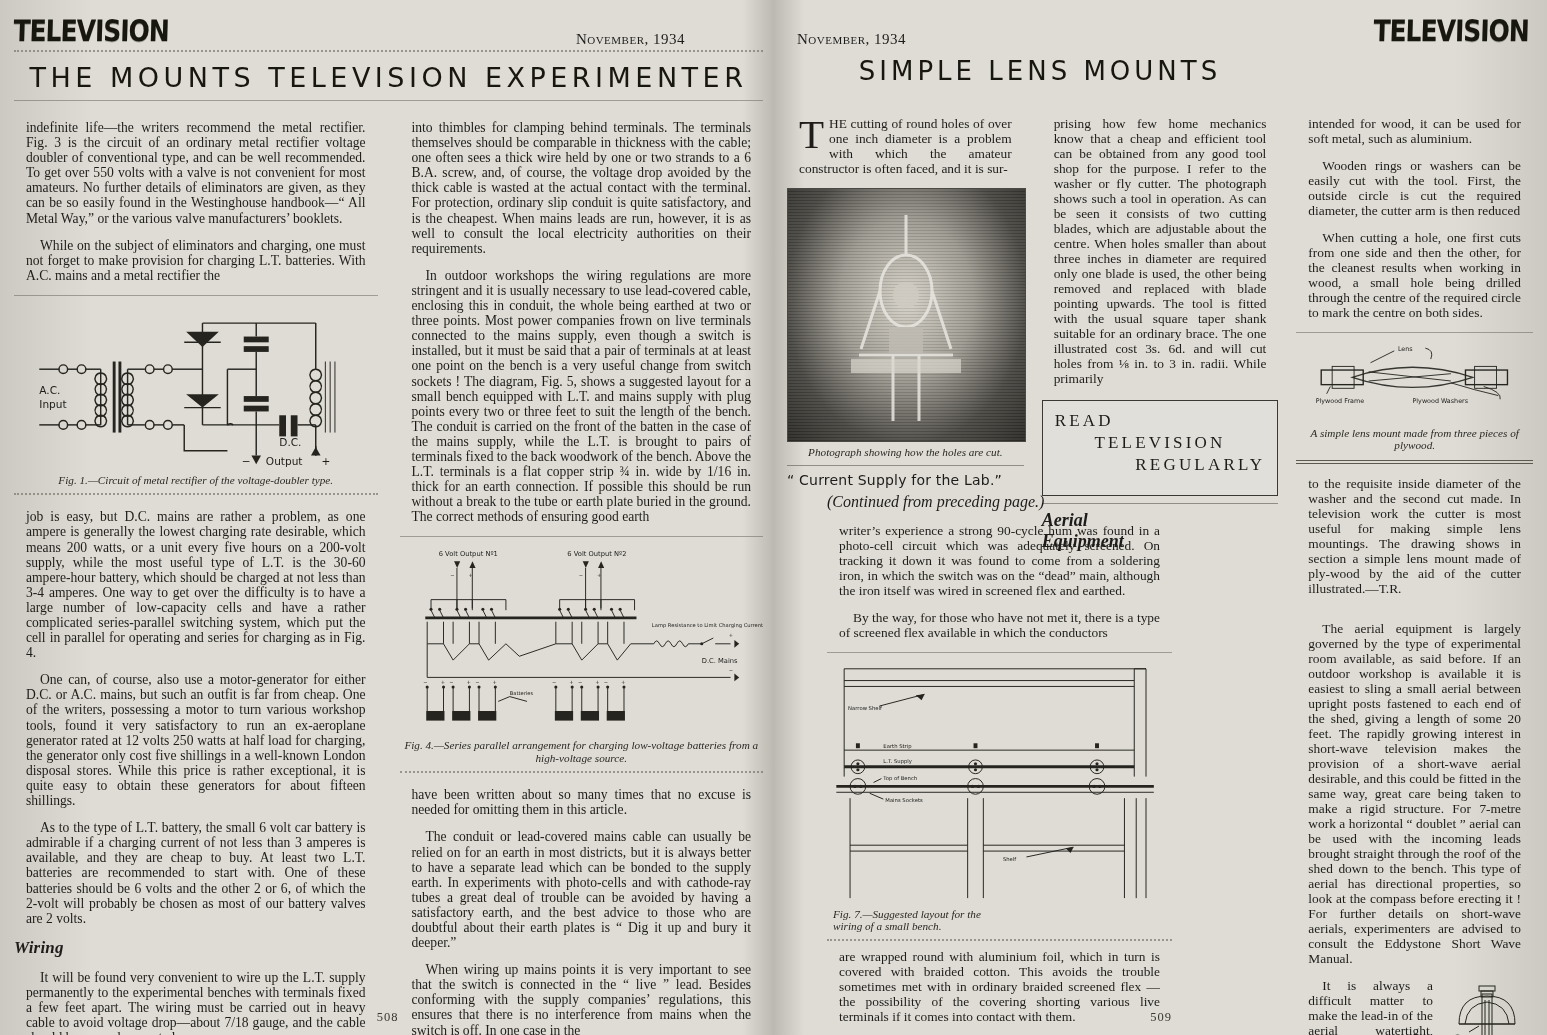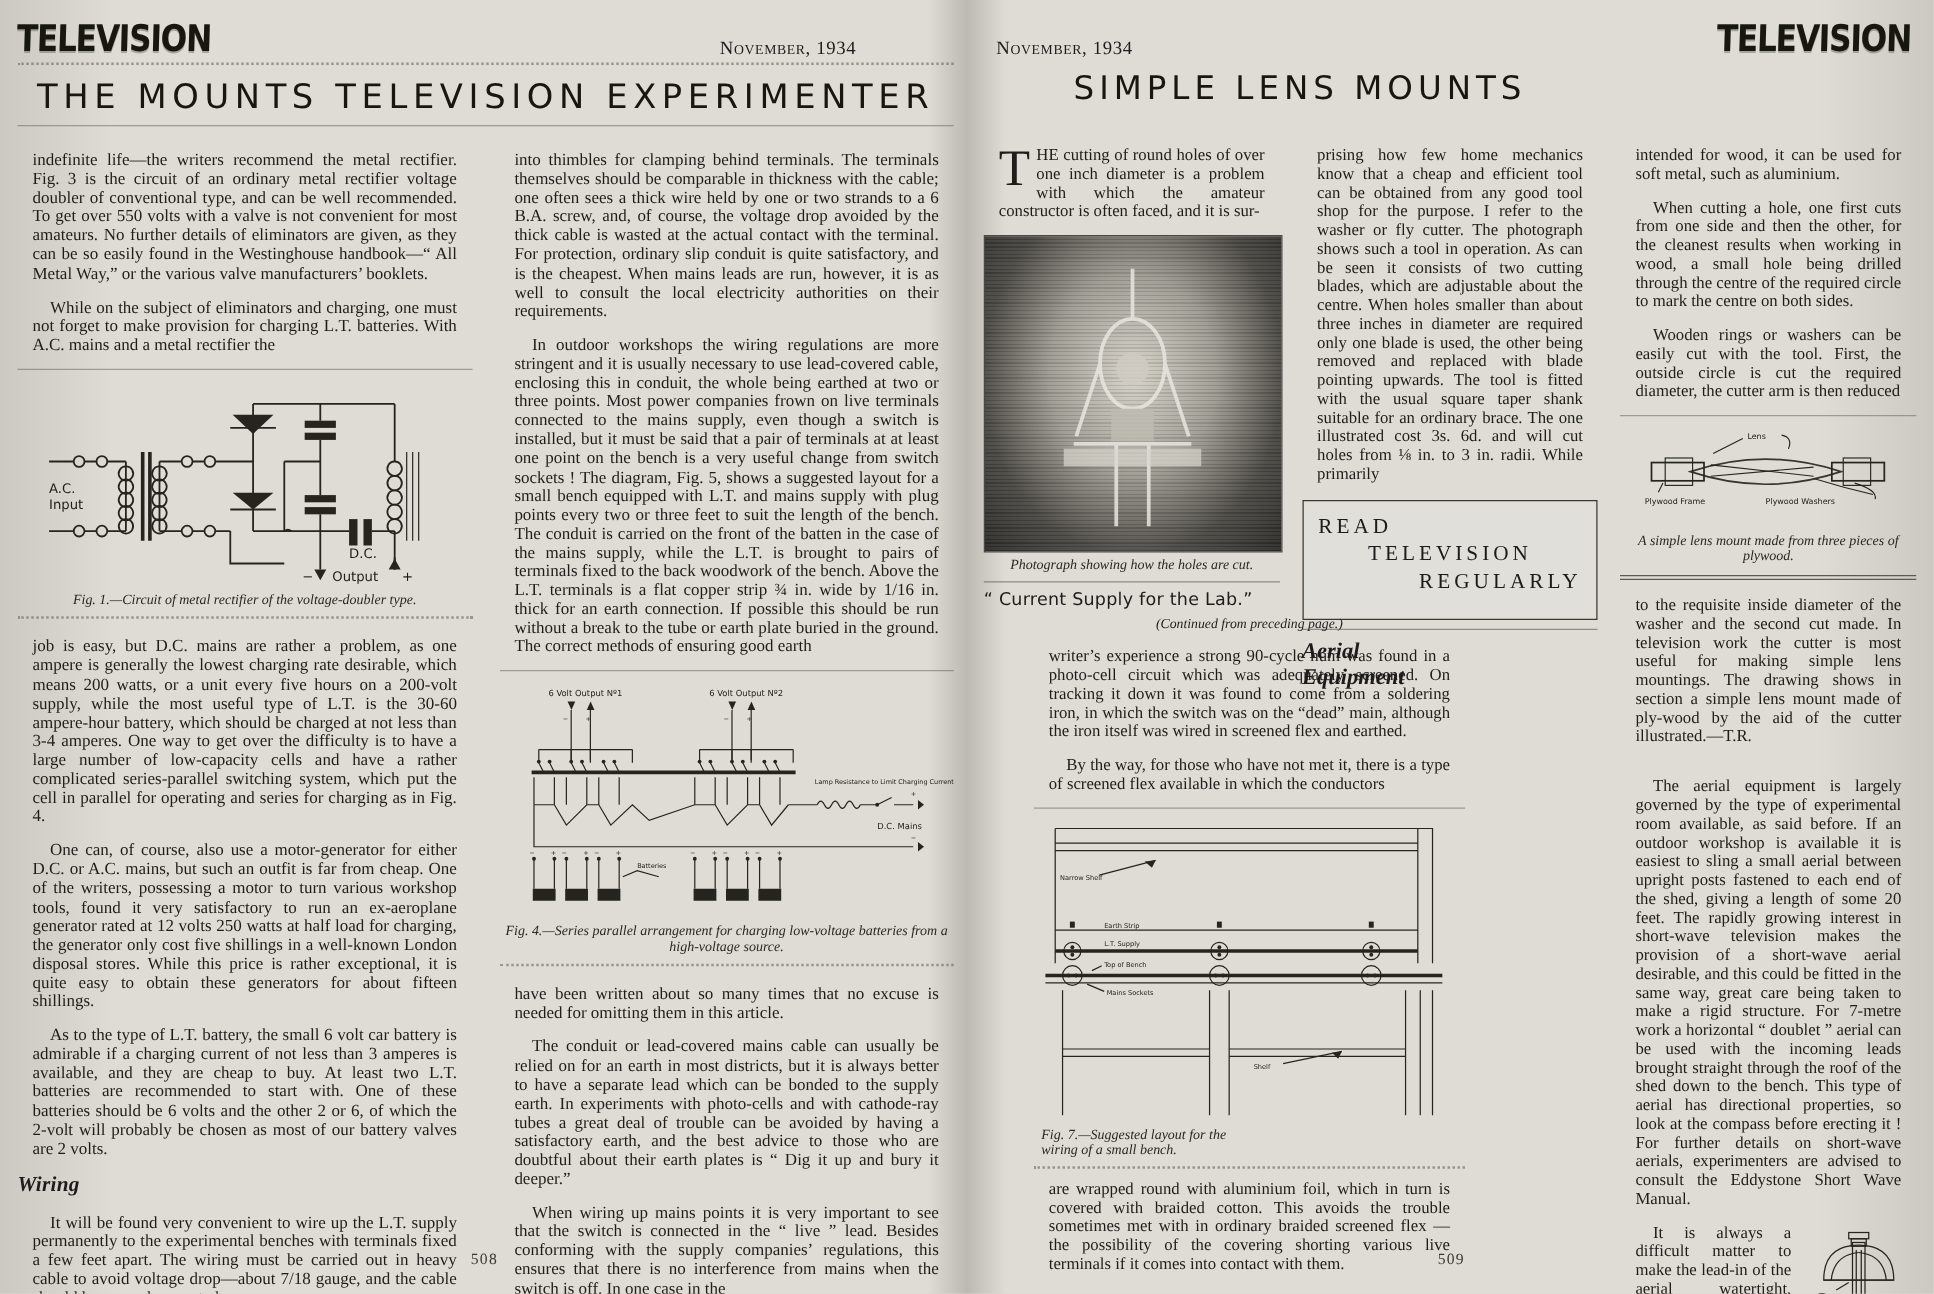--- a/index.html
+++ b/index.html
@@ -72,21 +72,21 @@
   .page.right p.body{font-size:13.4px;line-height:15.0px;}
 
   h3.sub{
     font-family:"Liberation Serif", serif;
     font-weight:bold;font-style:italic;
     font-size:17px;margin:11px 0 4px 0;letter-spacing:.2px;
   }
   .contnote{
     font-style:italic;font-size:11px;text-align:left;margin:2px 0 0 0;
   }
-  .contfrom{font-style:italic;font-size:11px;text-align:center;margin:1px 0 6px 0;}
+  .contfrom{font-style:italic;font-size:16px;margin:1px 0 6px 0;}
 
   .figcap{
     font-style:italic;font-size:11.2px;line-height:12.4px;
     text-align:center;margin:4px 2px 0 2px;color:#2a2823;
   }
 
   
   .dropcap{
     float:left;font-family:"Liberation Serif",serif;
     font-size:41px;line-height:32px;padding:2px 5px 0 0;font-weight:normal;
@@ -136,21 +136,21 @@
     font-family:"DejaVu Sans",sans-serif;font-size:14px;
     margin:0 0 2px 0;letter-spacing:.2px;
   }
   .aerialhead{
     font-family:"Liberation Serif",serif;font-style:italic;font-weight:bold;
     font-size:18px;line-height:20px;margin:0 0 3px 0;
   }
   .dblrule{border-top:1px solid #5c594f;border-bottom:1px solid #5c594f;height:2px;margin:8px 0;}
 
   .pagenum{
-    position:absolute;bottom:20px;width:100%;text-align:center;
+    position:absolute;bottom:10px;width:100%;text-align:center;
     font-size:12.5px;letter-spacing:1px;color:#3a3832;left:0;
   }
   .sectrule{height:1px;background:#5c594f;opacity:.6;margin:7px 0 6px 0;}
   .wrapfig{float:right;width:92px;margin:2px 0 4px 8px;}
   .wrapfig .figcap{font-size:9.5px;line-height:10.6px;text-align:left;margin-top:2px;}
 </style>
 </head>
 <body>
 
 <div class="spread">
@@ -499,22 +499,22 @@
         </div>
 
         <div class="sectrule"></div>
         <div class="aerialhead">Aerial</div>
         <div class="aerialhead" style="margin-top:-2px;">Equipment</div>
       </div>
 
       <div class="col">
         <div style="height:42px;"></div>
         <p class="body noind">intended for wood, it can be used for soft metal, such as aluminium.</p>
+        <p class="body">Wooden rings or washers can be easily cut with the tool.  First, the outside circle is cut the required diameter, the cutter arm is then reduced</p>
         <p class="body">When cutting a hole, one first cuts from one side and then the other, for the cleanest results when working in wood, a small hole being drilled through the centre of the required circle to mark the centre on both sides.</p>
-        <p class="body">Wooden rings or washers can be easily cut with the tool.  First, the outside circle is cut the required diameter, the cutter arm is then reduced</p>
 
         <div class="figbox">
           <div class="rule thin"></div>
           <svg viewBox="0 0 220 92" width="100%" height="84">
             <text class="dlabel sm" x="92" y="13">Lens</text>
             <path class="ln thin" d="M122 10 q10 2 6 12"></path>
             <path class="ln thin" d="M88 13 L62 26"></path>
 
             <path class="ln" d="M42 42 q66 -22 132 0 q-66 22 -132 0 Z" fill="#bdbab2" opacity=".9"></path>
             <path class="ln thin" d="M60 36 L150 46"></path>

